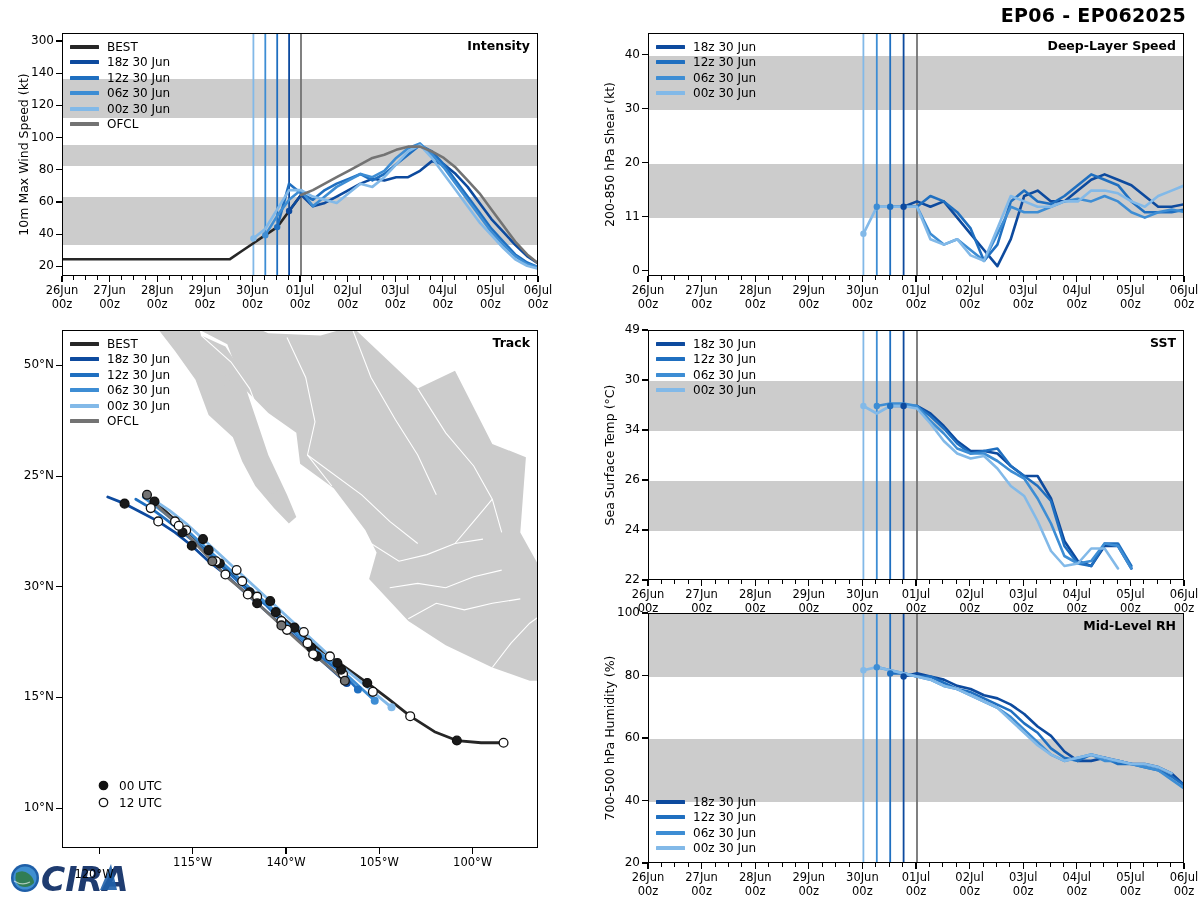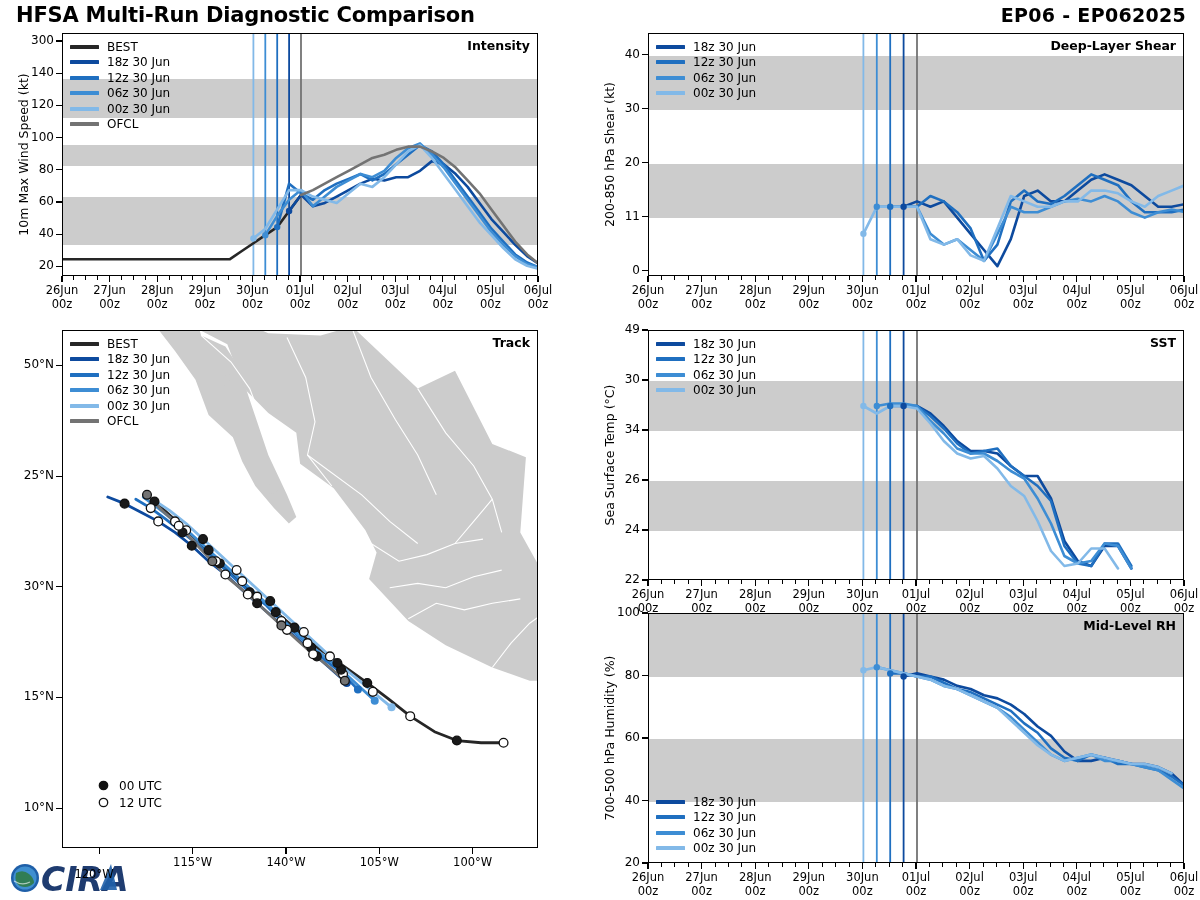--- a/index.html
+++ b/index.html
@@ -23,21 +23,20 @@
   .mk-dot{width:13px;margin-right:9px;display:flex;justify-content:center;flex:0 0 auto;}
   svg{display:block;}
   .logo{position:absolute;left:8px;bottom:2px;width:150px;height:42px;}
   .cira-txt{font-family:"DejaVu Sans","Liberation Sans",sans-serif;font-weight:bold;font-style:italic;font-size:33px;fill:#1f3c70;}
 </style>
 </head>
 <body>
 
 <div class="fig">
 
-  <div class="title-left">HFSA Multi-Run Diagnostic Comparison</div>
   <div class="title-right">EP06 - EP062025</div>
 
   <div class="ylabel" id="ilab" style="left: 16px; top: 276px; width: 243px; text-align: center;">10m Max Wind Speed (kt)</div>
   <div class="panel" id="p-int" style="left: 62px; top: 33px; width: 476px; height: 243px;">
     <div class="panel-inner" id="p-int-in">
         <div class="band" style="top: 162.536px; height: 48.2781px; background: rgb(204, 204, 204);"></div>
         <div class="band" style="top: 111.04px; height: 20.9205px; background: rgb(204, 204, 204);"></div>
         <div class="band" style="top: 45.0596px; height: 38.6225px; background: rgb(204, 204, 204);"></div>
         <svg width="476" height="243" viewBox="0 0 476 243" style="position: absolute; left: 0px; top: 0px;">
           <line x1="190.4" x2="190.4" y1="0" y2="243" stroke="#82b9e8" stroke-width="1.8"></line>
@@ -225,21 +224,21 @@
           <path d="M254.60 172.80 L268.00 167.40 L281.40 172.80 L294.80 167.40 L308.20 183.60 L321.60 199.80 L335.00 216.00 L348.40 232.20 L361.80 205.20 L375.20 162.00 L388.60 156.60 L402.00 167.40 L415.40 167.40 L428.80 156.60 L442.20 145.80 L455.60 140.40 L469.00 145.80 L482.40 151.20 L495.80 162.00 L509.20 172.80 L522.60 172.80 L536.00 170.10 " fill="none" stroke="#0d4a9e" stroke-width="2.6" stroke-linejoin="round" stroke-linecap="round"></path>
           <path d="M241.20 172.80 L254.60 172.80 L268.00 172.80 L281.40 162.00 L294.80 167.40 L308.20 178.20 L321.60 194.40 L335.00 226.80 L348.40 210.60 L361.80 167.40 L375.20 156.60 L388.60 167.40 L402.00 170.10 L415.40 162.00 L428.80 151.20 L442.20 140.40 L455.60 145.80 L469.00 151.20 L482.40 167.40 L495.80 178.20 L509.20 178.20 L522.60 178.20 L536.00 175.50 " fill="none" stroke="#1f6fc0" stroke-width="2.6" stroke-linejoin="round" stroke-linecap="round"></path>
           <path d="M227.80 172.80 L241.20 172.80 L254.60 172.80 L268.00 172.80 L281.40 199.80 L294.80 210.60 L308.20 205.20 L321.60 216.00 L335.00 226.80 L348.40 199.80 L361.80 172.80 L375.20 178.20 L388.60 178.20 L402.00 172.80 L415.40 167.40 L428.80 164.70 L442.20 167.40 L455.60 162.00 L469.00 167.40 L482.40 178.20 L495.80 183.60 L509.20 178.20 L522.60 175.50 L536.00 178.20 " fill="none" stroke="#3d8dd4" stroke-width="2.6" stroke-linejoin="round" stroke-linecap="round"></path>
           <path d="M214.40 199.80 L227.80 172.80 L241.20 172.80 L254.60 172.80 L268.00 172.80 L281.40 205.20 L294.80 210.60 L308.20 205.20 L321.60 221.40 L335.00 226.80 L348.40 194.40 L361.80 162.00 L375.20 167.40 L388.60 172.80 L402.00 172.80 L415.40 167.40 L428.80 167.40 L442.20 156.60 L455.60 156.60 L469.00 159.30 L482.40 167.40 L495.80 172.80 L509.20 162.00 L522.60 156.60 L536.00 151.20 " fill="none" stroke="#82b9e8" stroke-width="2.6" stroke-linejoin="round" stroke-linecap="round"></path>
           <circle cx="254.6" cy="172.8" r="3.2" fill="#0d4a9e"></circle>
           <circle cx="241.20000000000002" cy="172.8" r="3.2" fill="#1f6fc0"></circle>
           <circle cx="227.79999999999998" cy="172.8" r="3.2" fill="#3d8dd4"></circle>
           <circle cx="214.4" cy="199.8" r="3.2" fill="#82b9e8"></circle>
         </svg>
       </div>
-    <div class="panel-label">Deep-Layer Shear</div>
+    <div class="panel-label">Deep-Layer Speed</div>
     <div class="legend" id="lg-shr" style="left:7px;top:5px;">
         <div class="legend-row">
           <div class="legend-swatch" style="background: rgb(13, 74, 158);"></div>
           <div class="legend-text">18z 30 Jun</div>
         </div>
         <div class="legend-row">
           <div class="legend-swatch" style="background: rgb(31, 111, 192);"></div>
           <div class="legend-text">12z 30 Jun</div>
         </div>
         <div class="legend-row">

